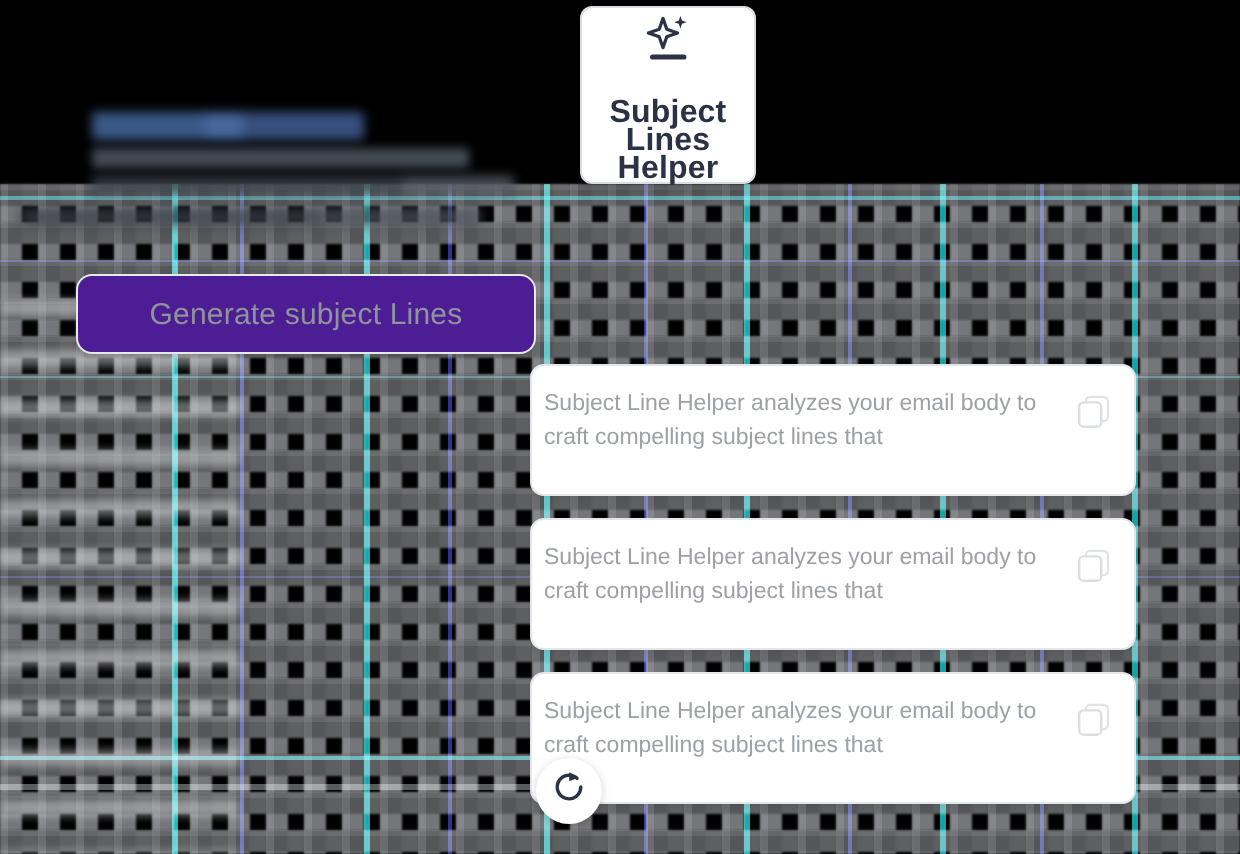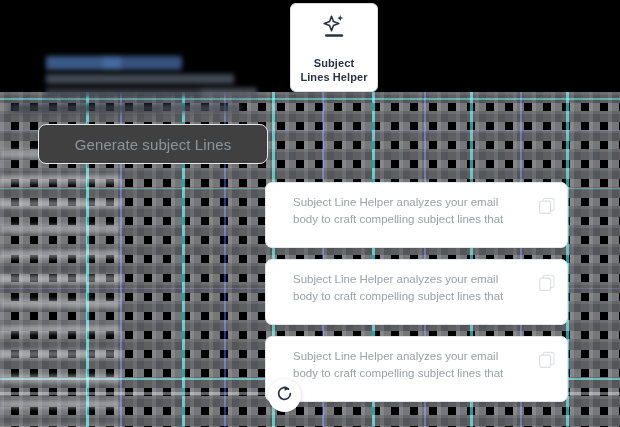--- a/index.html
+++ b/index.html
@@ -97,39 +97,39 @@
   
   .tool-card{
     position:absolute;left:290px;top:3px;width:86px;height:87px;
     background:#ffffff;border:1px solid #d9dce1;border-radius:6px;
     box-shadow:0 2px 7px rgba(0,0,0,.20);
     display:flex;flex-direction:column;align-items:center;justify-content:center;
     z-index:30;
   }
   .tool-card .sparkle{margin-top:2px;margin-bottom:9px;}
   .tool-card .tool-label{
-    font-size:11px;line-height:14px;color:#2b3245;text-align:center;font-weight:600;
+    font-size:16px;line-height:14px;color:#2b3245;text-align:center;font-weight:600;
     letter-spacing:.1px;
   }
 
   
   .gen-btn{
-    position:absolute;left:38px;top:124px;width:228px;height:38px;
-    background:#404040;border-radius:8px;border:1px solid #e6e8ea;
+    position:absolute;left:38px;top:137px;width:228px;height:38px;
+    background:#4c1d95;border-radius:8px;border:1px solid #e6e8ea;
     display:flex;align-items:center;justify-content:center;
     box-shadow:0 1px 3px rgba(0,0,0,.10);
     z-index:25;
   }
   .gen-btn span{font-size:15px;color:#8e9499;letter-spacing:.1px;}
 
   
   .cards{position:absolute;left:265px;top:182px;width:303px;z-index:24;}
   .sug-card{
     position:relative;background:#ffffff;border:1px solid #e3e6ea;border-radius:7px;
-    padding:11px 27px;margin-bottom:11px;min-height:42px;
+    padding:11px 6px;margin-bottom:11px;min-height:42px;
     display:flex;align-items:flex-start;
     box-shadow:0 1px 2px rgba(0,0,0,.05);
   }
   .sug-text{
     flex:1;font-size:11.5px;line-height:17px;color:#9ba1a7;padding-right:24px;
   }
   .copy-icon{position:absolute;right:11px;top:14px;width:18px;height:18px;}
 
   
   .refresh-btn{

